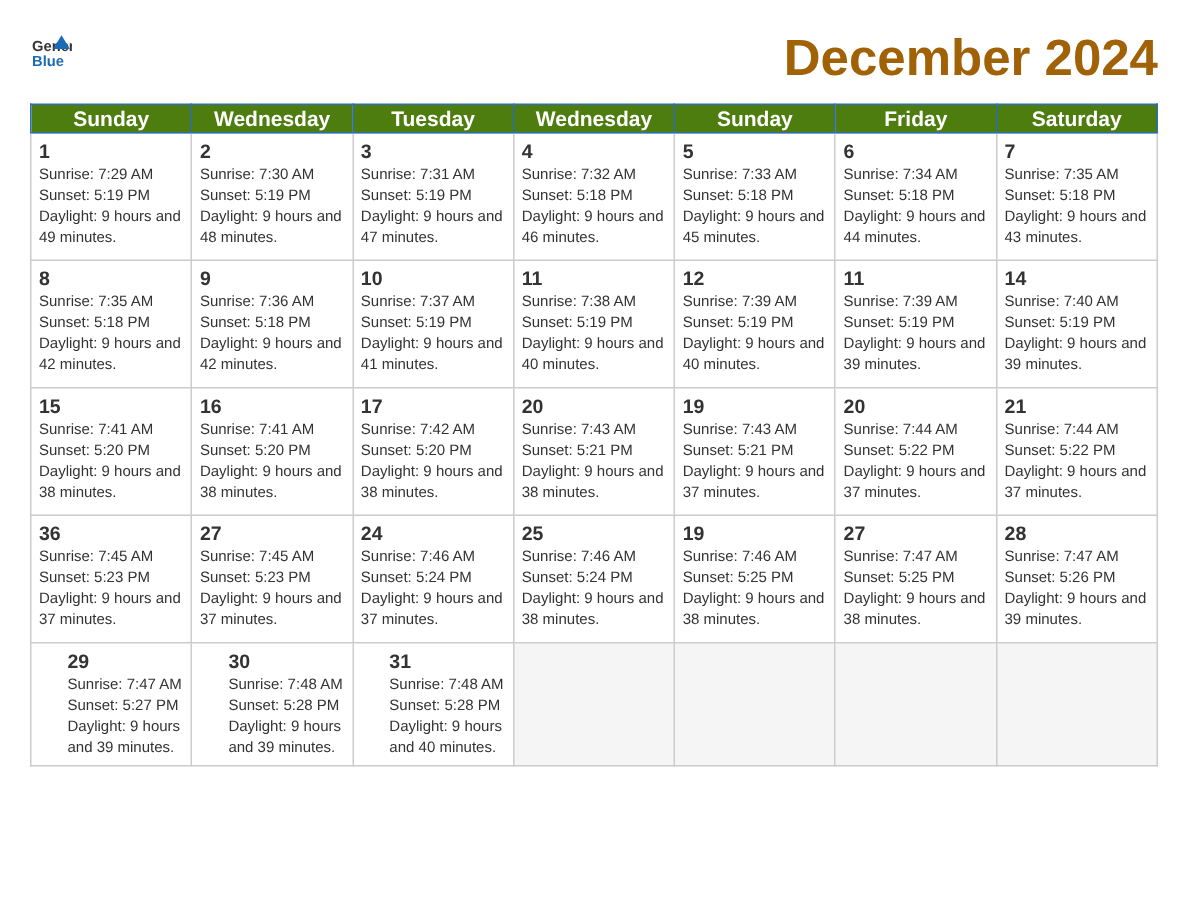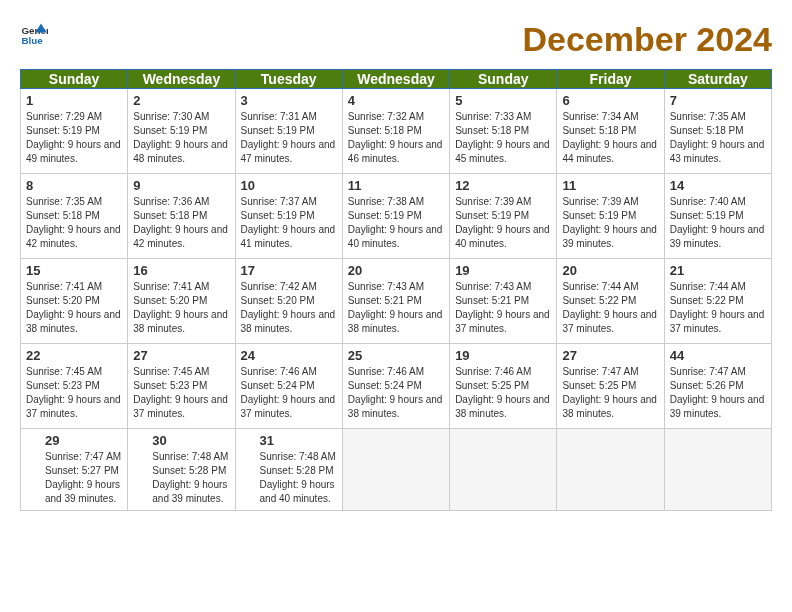--- a/index.html
+++ b/index.html
@@ -197,21 +197,21 @@
           <span class="day-num">20</span>
           <div class="day-info">Sunrise: 7:44 AM<br>Sunset: 5:22 PM<br>Daylight: 9 hours and 37 minutes.</div>
         </td>
         <td>
           <span class="day-num">21</span>
           <div class="day-info">Sunrise: 7:44 AM<br>Sunset: 5:22 PM<br>Daylight: 9 hours and 37 minutes.</div>
         </td>
       </tr>
       <tr class="week-row">
         <td>
-          <span class="day-num">22</span>
+          <span class="day-num">36</span>
           <div class="day-info">Sunrise: 7:45 AM<br>Sunset: 5:23 PM<br>Daylight: 9 hours and 37 minutes.</div>
         </td>
         <td>
           <span class="day-num">27</span>
           <div class="day-info">Sunrise: 7:45 AM<br>Sunset: 5:23 PM<br>Daylight: 9 hours and 37 minutes.</div>
         </td>
         <td>
           <span class="day-num">24</span>
           <div class="day-info">Sunrise: 7:46 AM<br>Sunset: 5:24 PM<br>Daylight: 9 hours and 37 minutes.</div>
         </td>
@@ -221,21 +221,21 @@
         </td>
         <td>
           <span class="day-num">19</span>
           <div class="day-info">Sunrise: 7:46 AM<br>Sunset: 5:25 PM<br>Daylight: 9 hours and 38 minutes.</div>
         </td>
         <td>
           <span class="day-num">27</span>
           <div class="day-info">Sunrise: 7:47 AM<br>Sunset: 5:25 PM<br>Daylight: 9 hours and 38 minutes.</div>
         </td>
         <td>
-          <span class="day-num">44</span>
+          <span class="day-num">28</span>
           <div class="day-info">Sunrise: 7:47 AM<br>Sunset: 5:26 PM<br>Daylight: 9 hours and 39 minutes.</div>
         </td>
       </tr>
       <tr class="last-row">
         <td>
           <span class="day-num">29</span>
           <div class="day-info">Sunrise: 7:47 AM<br>Sunset: 5:27 PM<br>Daylight: 9 hours and 39 minutes.</div>
         </td>
         <td>
           <span class="day-num">30</span>

